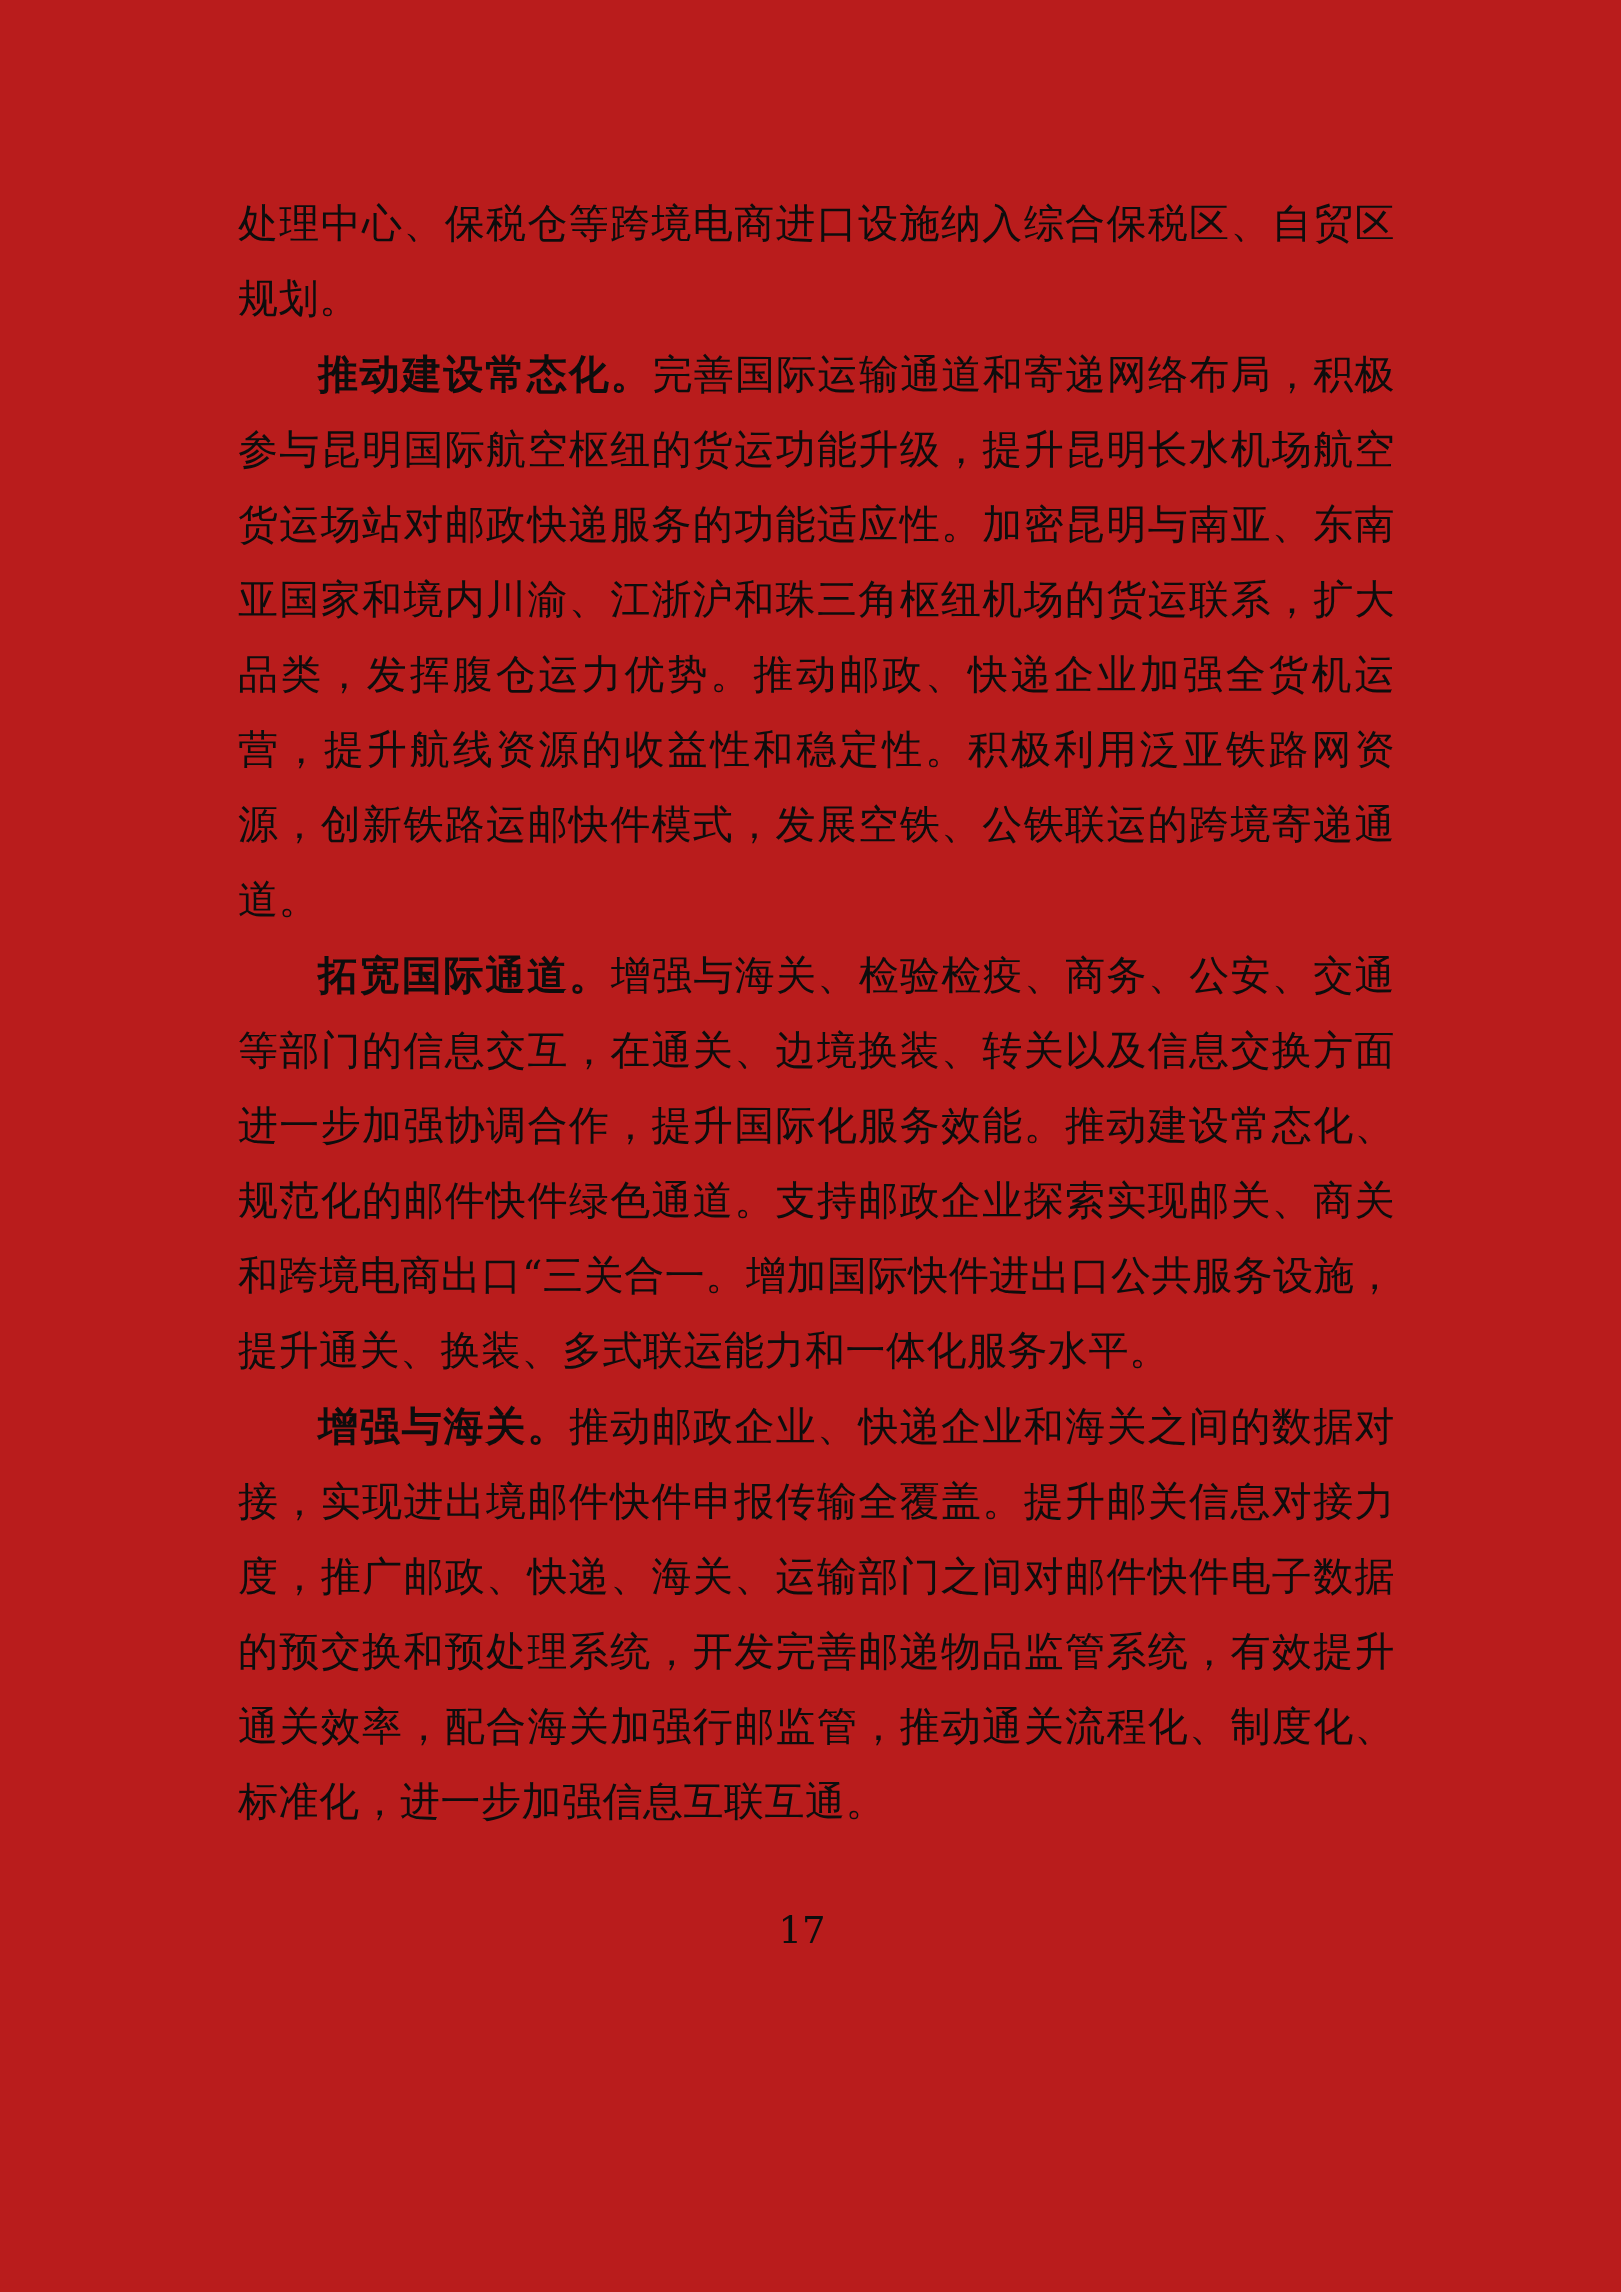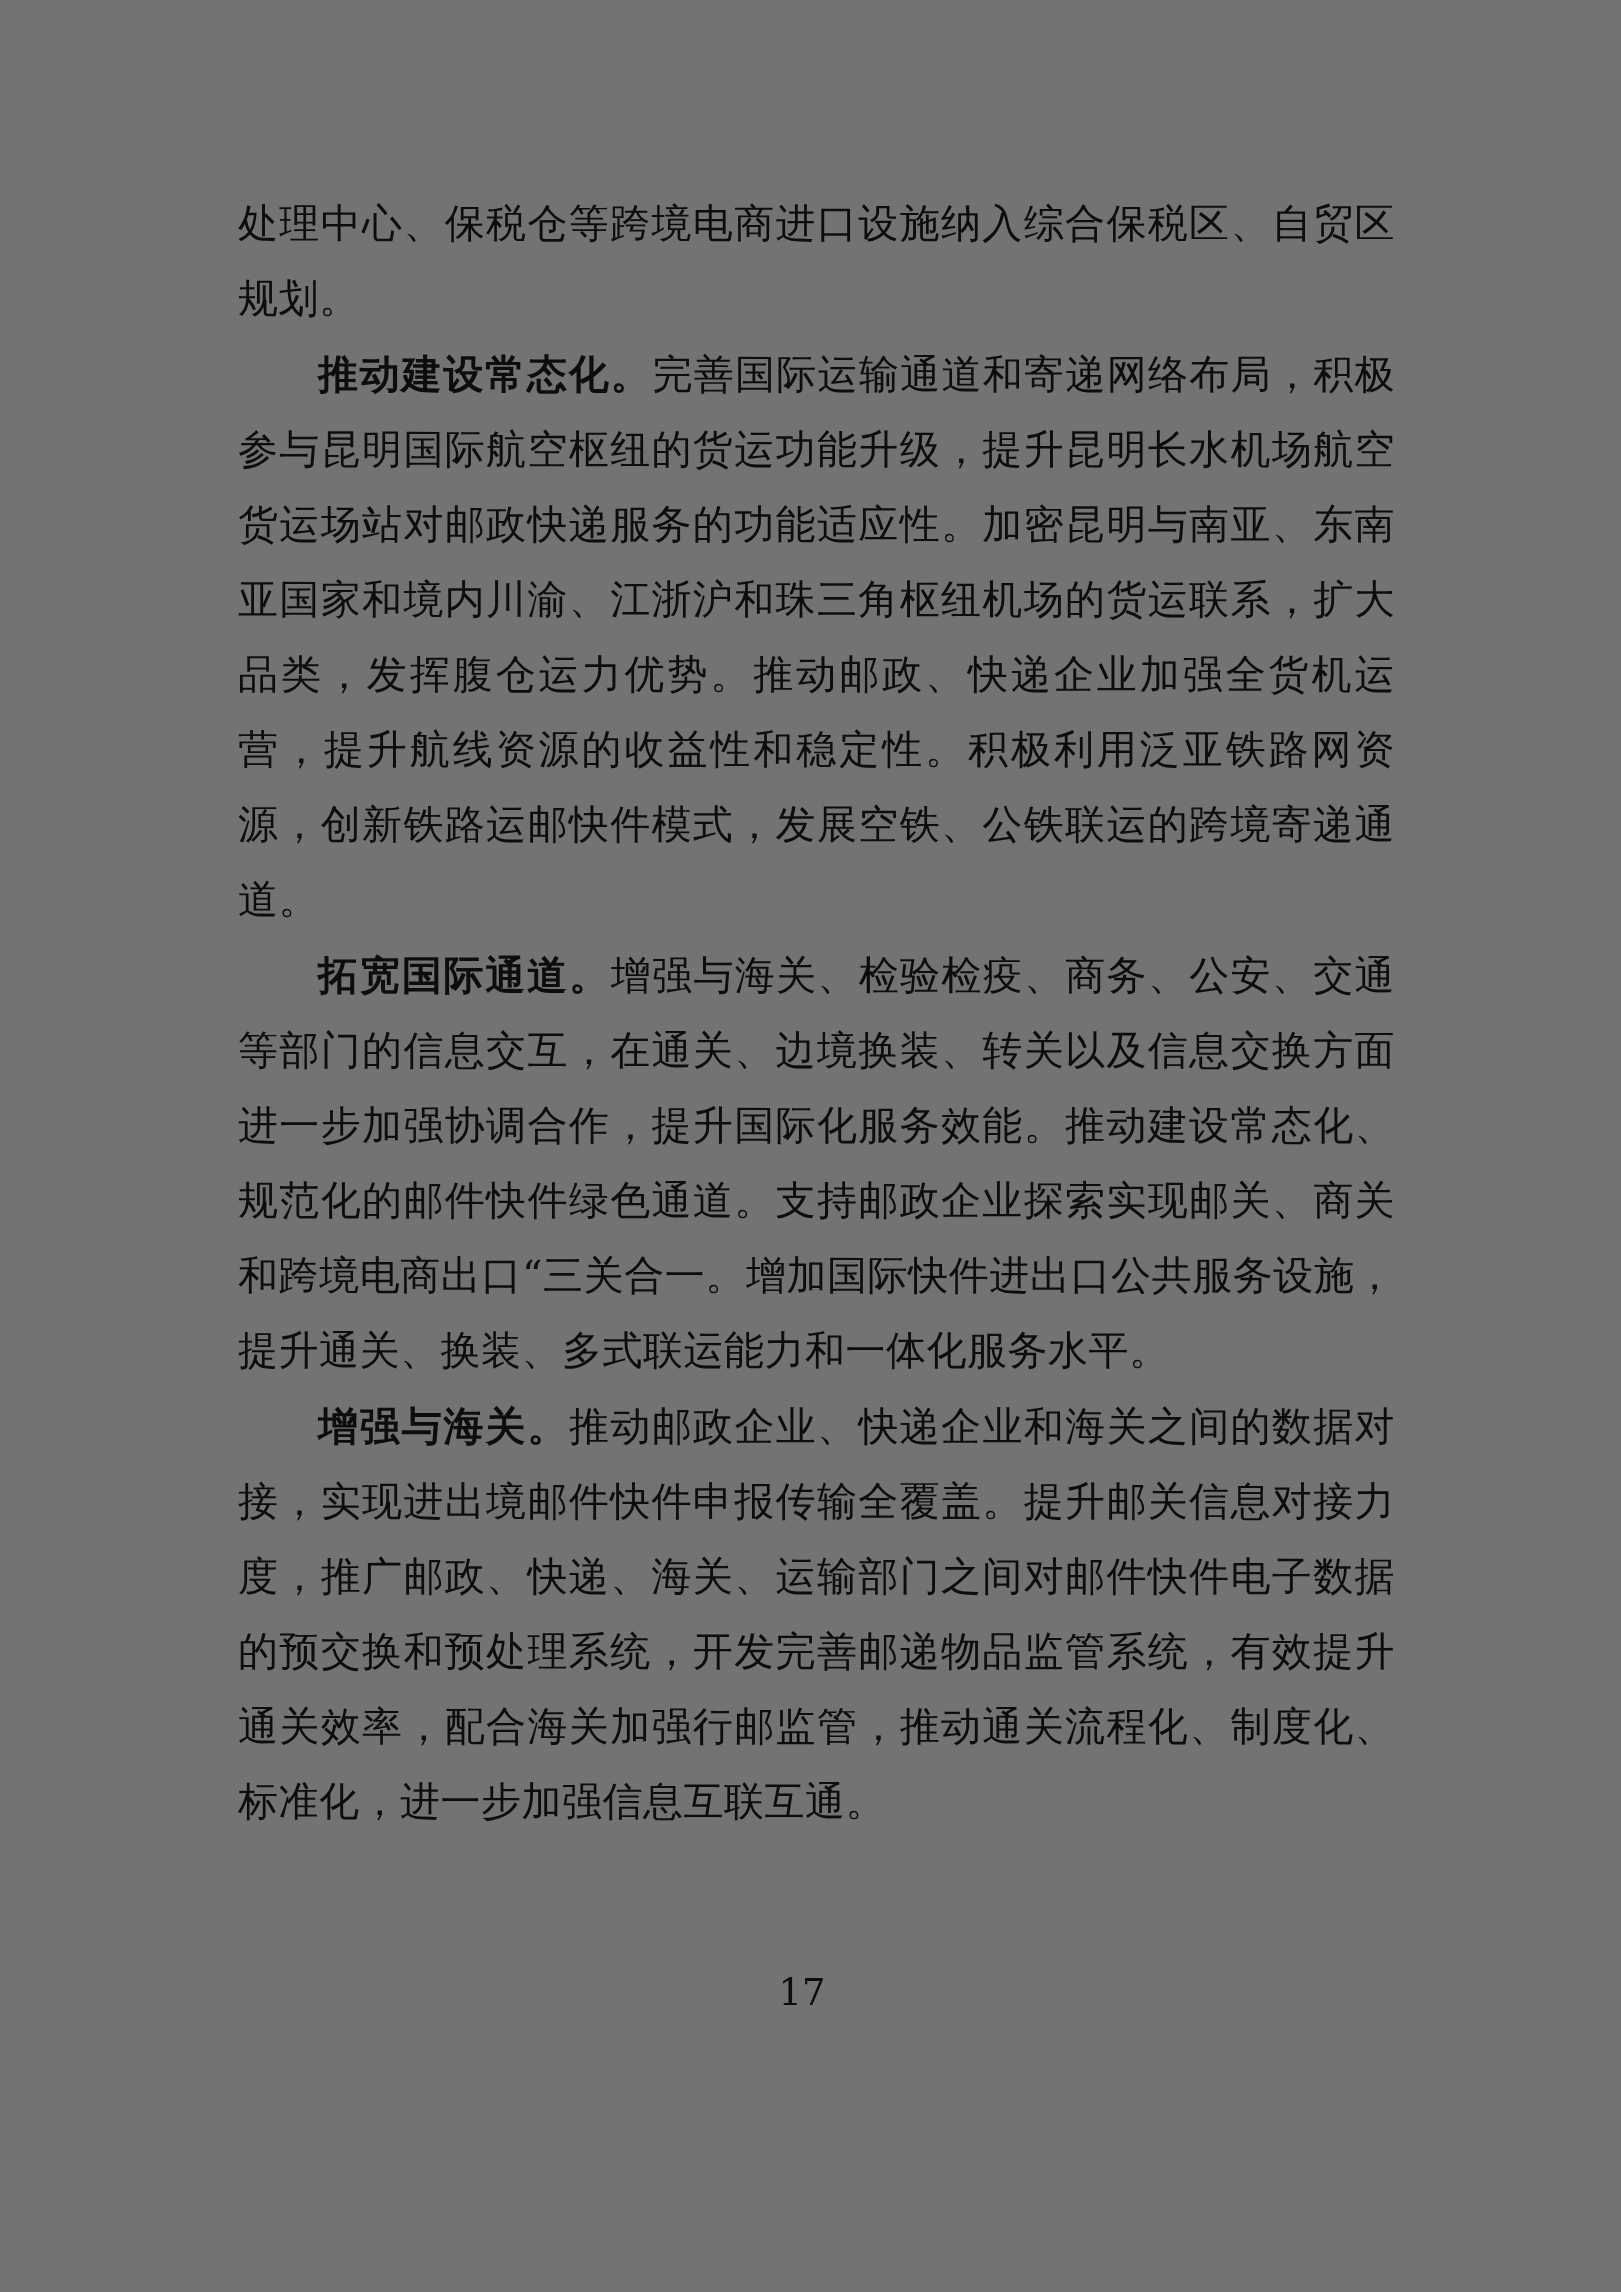--- a/index.html
+++ b/index.html
@@ -14,21 +14,21 @@
     color: #000000;
     position: relative;
     overflow: hidden;
   }
   .page {
     position: absolute;
     left: 0;
     top: 0;
     width: 1621px;
     height: 2293px;
-    background: #737373;
+    background: #b91c1c;
   }
   .content {
     position: absolute;
     left: 238px;
     top: 186px;
     width: 1157px;
   }
   .para {
     font-size: 40px;
     line-height: 75px;
@@ -44,21 +44,21 @@
   .indent {
     text-indent: 80px;
   }
   .lead {
     font-weight: bold;
     letter-spacing: 1px;
   }
   .page-number {
     position: absolute;
     left: 0;
-    top: 1971px;
+    top: 1909px;
     width: 1604px;
     text-align: center;
     font-size: 37px;
     font-family: "DejaVu Serif", "Liberation Serif", serif;
     color: #0d0d0d;
   }
 </style>
 </head>
 <body>
 

